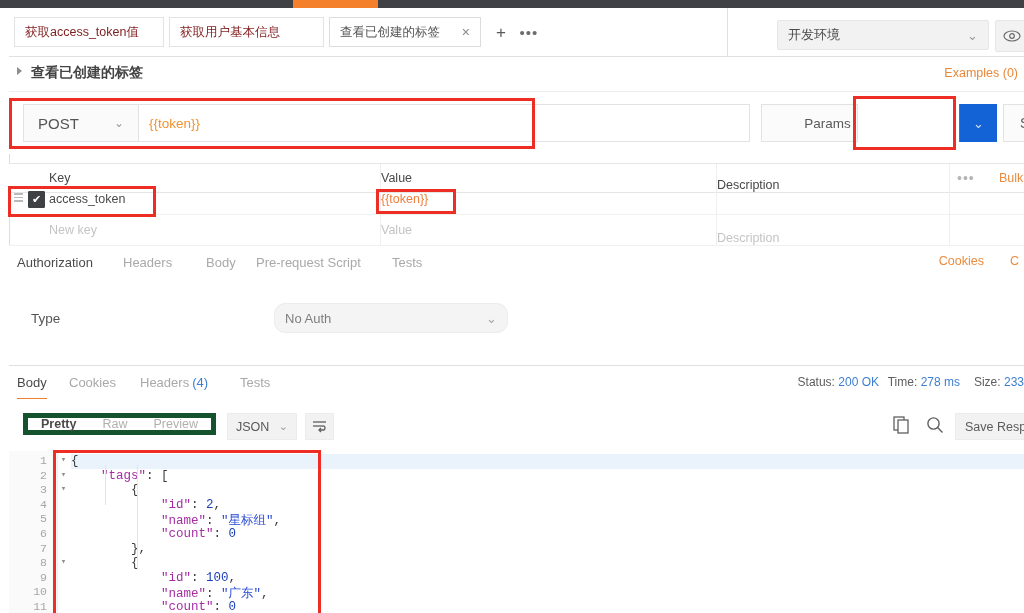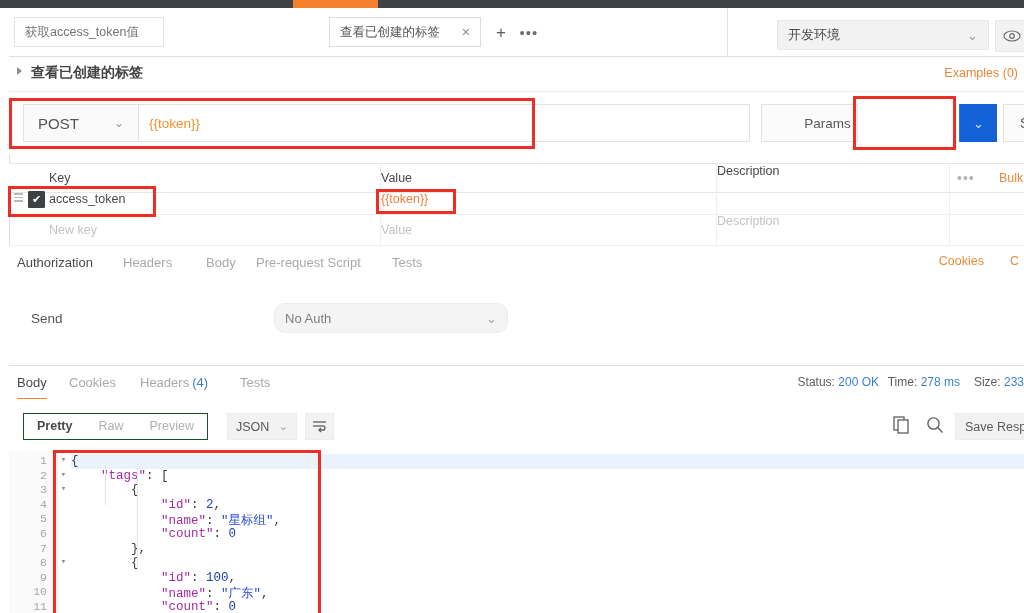--- a/index.html
+++ b/index.html
@@ -22,21 +22,21 @@
 
   
   .left-rail { position:absolute; left:0; top:8px; width:9px; height:605px; background:#ffffff; border-right:1px solid #dddddd; }
 
   
   .tabbar { position:absolute; left:9px; top:8px; right:0; height:48px; background:#ffffff; border-bottom:1px solid #e0e0e0; }
   .tab {
     position:absolute; top:9px; height:30px; box-sizing:border-box;
     border:1px solid #e2e2e2; background:#ffffff;
     display:flex; align-items:center; padding:0 10px;
-    font-size:12.5px; color:#737373; white-space:nowrap;
+    font-size:12.5px; color:#7f1d1d; white-space:nowrap;
   }
   .tab.active { color:#555555; border-color:#dcdcdc; }
   .tab-0 { left:5px; width:150px; }
   .tab-1 { left:160px; width:155px; }
   .tab-2 { left:320px; width:152px; }
   .tab-close { margin-left:auto; color:#888888; font-size:14px; line-height:1; padding-left:8px; }
   .tab-add {
     position:absolute; left:478px; top:9px; width:26px; height:30px;
     display:flex; align-items:center; justify-content:center;
     color:#5a5a5a; font-size:17px; border:1px solid transparent;
@@ -105,21 +105,21 @@
   }
 
   
   .ptable { position:absolute; left:9px; top:155px; right:0; height:90px; }
   .ptable-head { position:absolute; left:0; top:0; right:0; height:28px; border-top:1px solid #e6e6e6; border-bottom:1px solid #e6e6e6; background:#ffffff;margin-top:8px; }
   .ptable-row { position:absolute; left:0; right:0; height:31px; border-bottom:1px solid #f0f0f0; }
   .prow1 { top:28px; }
   .prow2 { top:59px; }
   .col-key { position:absolute; left:40px; top:0; bottom:0; display:flex; align-items:center; }
   .col-val { position:absolute; left:372px; top:0; bottom:0; display:flex; align-items:center; }
-  .col-desc { position:absolute; left:708px; top:0; bottom:0; display:flex; align-items:flex-start; }
+  .col-desc { position:absolute; left:708px; top:0; bottom:0; display:flex; align-items:flex-end; }
   .colsep { position:absolute; top:0; bottom:0; width:1px; background:#efefef; }
   .head-label { font-size:12.5px; color:#484848; }
   .cell-text { font-size:12.5px; color:#4a4a4a; }
   .cell-ph { font-size:12.5px; color:#c4c4c4; }
   .cell-var { font-size:12.5px; color:#ef7f3d; }
   .drag-handle { position:absolute; left:5px; top:10px; width:9px; height:10px; }
   .drag-handle i { display:block; height:1.5px; background:#b9b9b9; margin-bottom:2px; }
   .chk {
     position:absolute; left:19px; top:8px; width:15px; height:15px;
     background:#3d4144; border:1px solid #3d4144; border-radius:1px;
@@ -160,22 +160,22 @@
   .badge-n { color:#3c7fd0; margin-left:3px; }
   .meta { position:absolute; top:9px; font-size:12px; color:#5d5d5d; white-space:nowrap; }
   .meta b { font-weight:normal; color:#3c7fd0; }
   .m-status { right:145px; }
   .m-time { right:64px; }
   .m-size { right:0px; }
 
   
   .bodybar { position:absolute; left:9px; top:399px; right:0; height:52px; background:#ffffff; }
   .seg {
-    position:absolute; left:14px; top:14px; height:27px; box-sizing:border-box;
-    border:1px solid #14532d; display:flex; align-items:center;
+    position:absolute; left:14px; top:14px; height:22px; box-sizing:border-box;
+    border:5px solid #14532d; display:flex; align-items:center;
   }
   .seg span { padding:0 13px; font-size:12.5px; color:#b0b0b0; line-height:25px; }
   .seg span.on { color:#4a4a4a; font-weight:bold; }
   .fmt-select {
     position:absolute; left:218px; top:14px; width:70px; height:27px; box-sizing:border-box;
     background:#f2f2f2; border:1px solid #ececec;
     display:flex; align-items:center; padding:0 8px; font-size:12.5px; color:#585858;
   }
   .fmt-caret { margin-left:auto; color:#9d9d9d; font-size:11px; }
   .wrap-btn {
@@ -226,20 +226,23 @@
   <div class="topstrip">
     <div class="topstrip-active"></div>
   </div>
 
   <div class="left-rail"></div>
 
   <div class="tabbar">
     <div class="tab tab-0">
       <span>获取access_token值</span>
     </div>
+    <div class="tab tab-1">
+      <span>获取用户基本信息</span>
+    </div>
     <div class="tab tab-2 active">
       <span>查看已创建的标签</span>
       <span class="tab-close">×</span>
     </div>
     <div class="tab-add">+</div>
     <div class="tab-more">•••</div>
     <div class="tabbar-divider"></div>
 
     <div class="env-select">
       <span>开发环境</span>
@@ -331,21 +334,21 @@
     <div class="rtab rt0 active">Authorization</div>
     <div class="rtab rt1">Headers</div>
     <div class="rtab rt2">Body</div>
     <div class="rtab rt3">Pre-request Script</div>
     <div class="rtab rt4">Tests</div>
     <div class="cookies-link">Cookies</div>
     <div class="code-link">C</div>
   </div>
 
   <div class="autharea">
-    <div class="auth-type-label">Send</div>
+    <div class="auth-type-label">Type</div>
     <div class="auth-select">
       <span>No Auth</span>
       <span class="auth-caret">⌄</span>
     </div>
   </div>
 
   <div class="resptabs">
     <div class="rtab sr0 active">
       <span>Body</span>
     </div>

